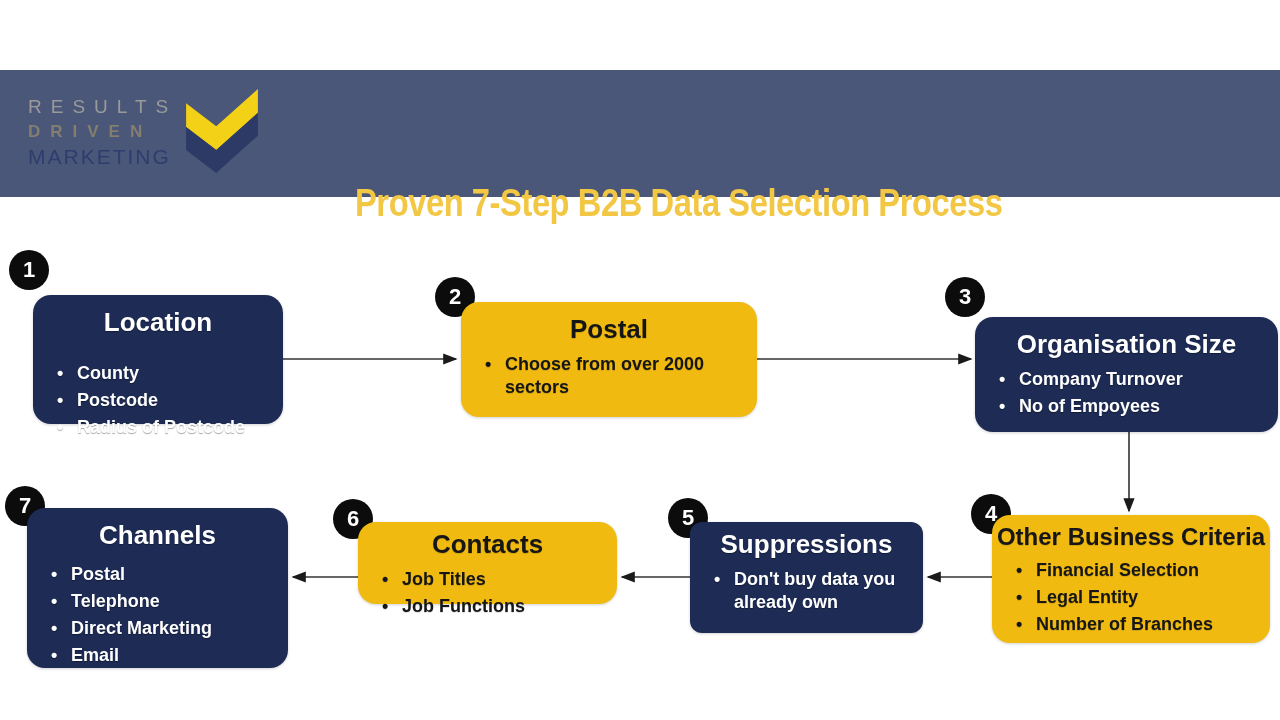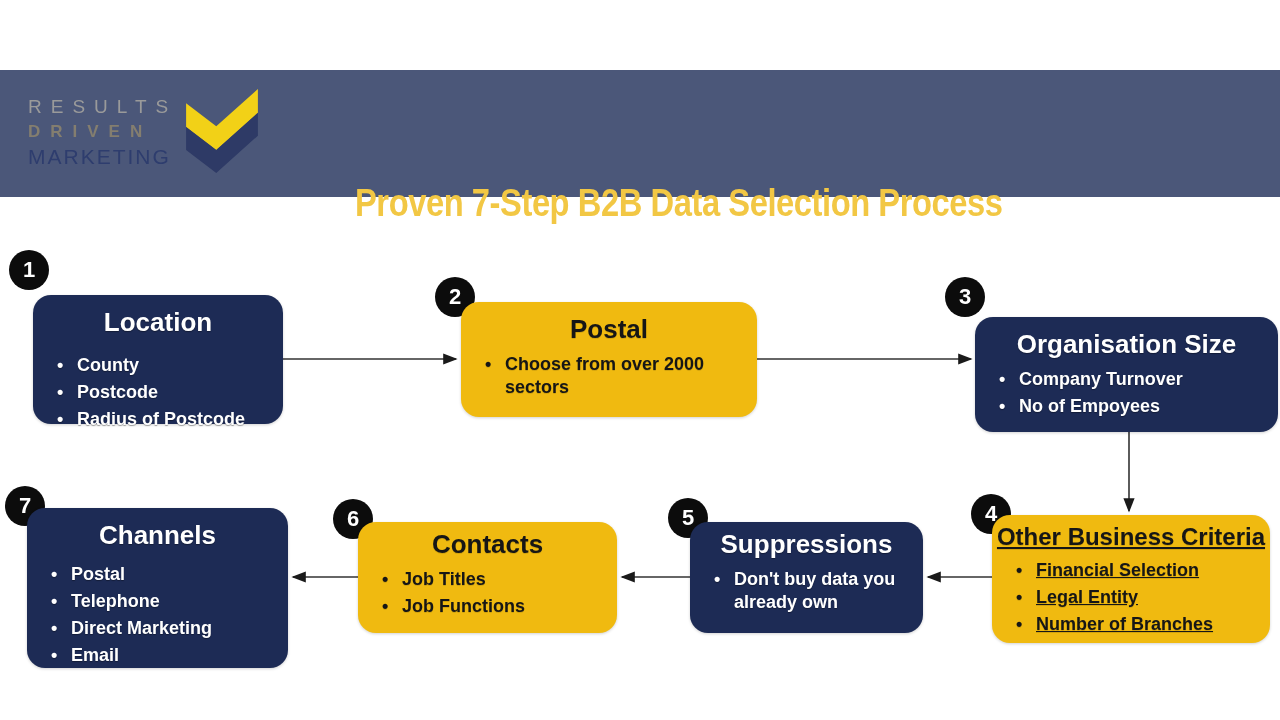--- a/index.html
+++ b/index.html
@@ -64,21 +64,21 @@
     margin-top:13px; white-space:nowrap; line-height:1.15;
   }
   .box.tight .box-title { margin-top:8px; }
   .box-4 .box-title { font-size:24px; }
 
   .bullets {
     list-style:none; margin:14px 0 0; padding:0 8px 0 22px;
     font-weight:700; font-size:18px; line-height:1.28;
   }
   .box.tight .bullets { margin-top:8px; }
-  .box-1 .bullets { margin-top:16px; }
+  .box-1 .bullets { margin-top:24px; }
   .box-7 .bullets { margin-top:12px; }
   .bullets li { position:relative; padding-left:22px; margin-bottom:4px; }
   .bullets li::before { content:"\2022"; position:absolute; left:2px; }
 </style>
 </head>
 <body>
 
 <div class="canvas">
 
   <div class="header">
@@ -135,37 +135,37 @@
   </div>
 
   <div class="box navy box-3" style="left:975px; top:317px; width:303px; height:115px;">
     <div class="box-title">Organisation Size</div>
     <ul class="bullets" style="margin-top:8px;">
       <li>Company Turnover</li>
       <li>No of Empoyees</li>
     </ul>
   </div>
 
-  <div class="box yellow tight box-4" style="left:992px; top:515px; width:278px; height:128px;text-decoration:underline;">
+  <div class="box yellow tight box-4" style="left:992px; top:515px; width:278px; height:128px;">
     <div class="box-title">Other Business Criteria</div>
     <ul class="bullets">
       <li>Financial Selection</li>
       <li>Legal Entity</li>
       <li>Number of Branches</li>
     </ul>
   </div>
 
-  <div class="box navy tight box-5" style="left:690px; top:522px; width:233px; height:111px;">
+  <div class="box navy tight box-5" style="left:690px; top:522px; width:233px; height:111px;border-radius:12px;">
     <div class="box-title">Suppressions</div>
     <ul class="bullets">
       <li>Don't buy data you already own</li>
     </ul>
   </div>
 
-  <div class="box yellow tight box-6" style="left:358px; top:522px; width:259px; height:111px;">
+  <div class="box yellow tight box-6" style="left:358px; top:522px; width:259px; height:82px;">
     <div class="box-title">Contacts</div>
     <ul class="bullets">
       <li>Job Titles</li>
       <li>Job Functions</li>
     </ul>
   </div>
 
   <div class="box navy box-7" style="left:27px; top:508px; width:261px; height:160px;">
     <div class="box-title">Channels</div>
     <ul class="bullets">

